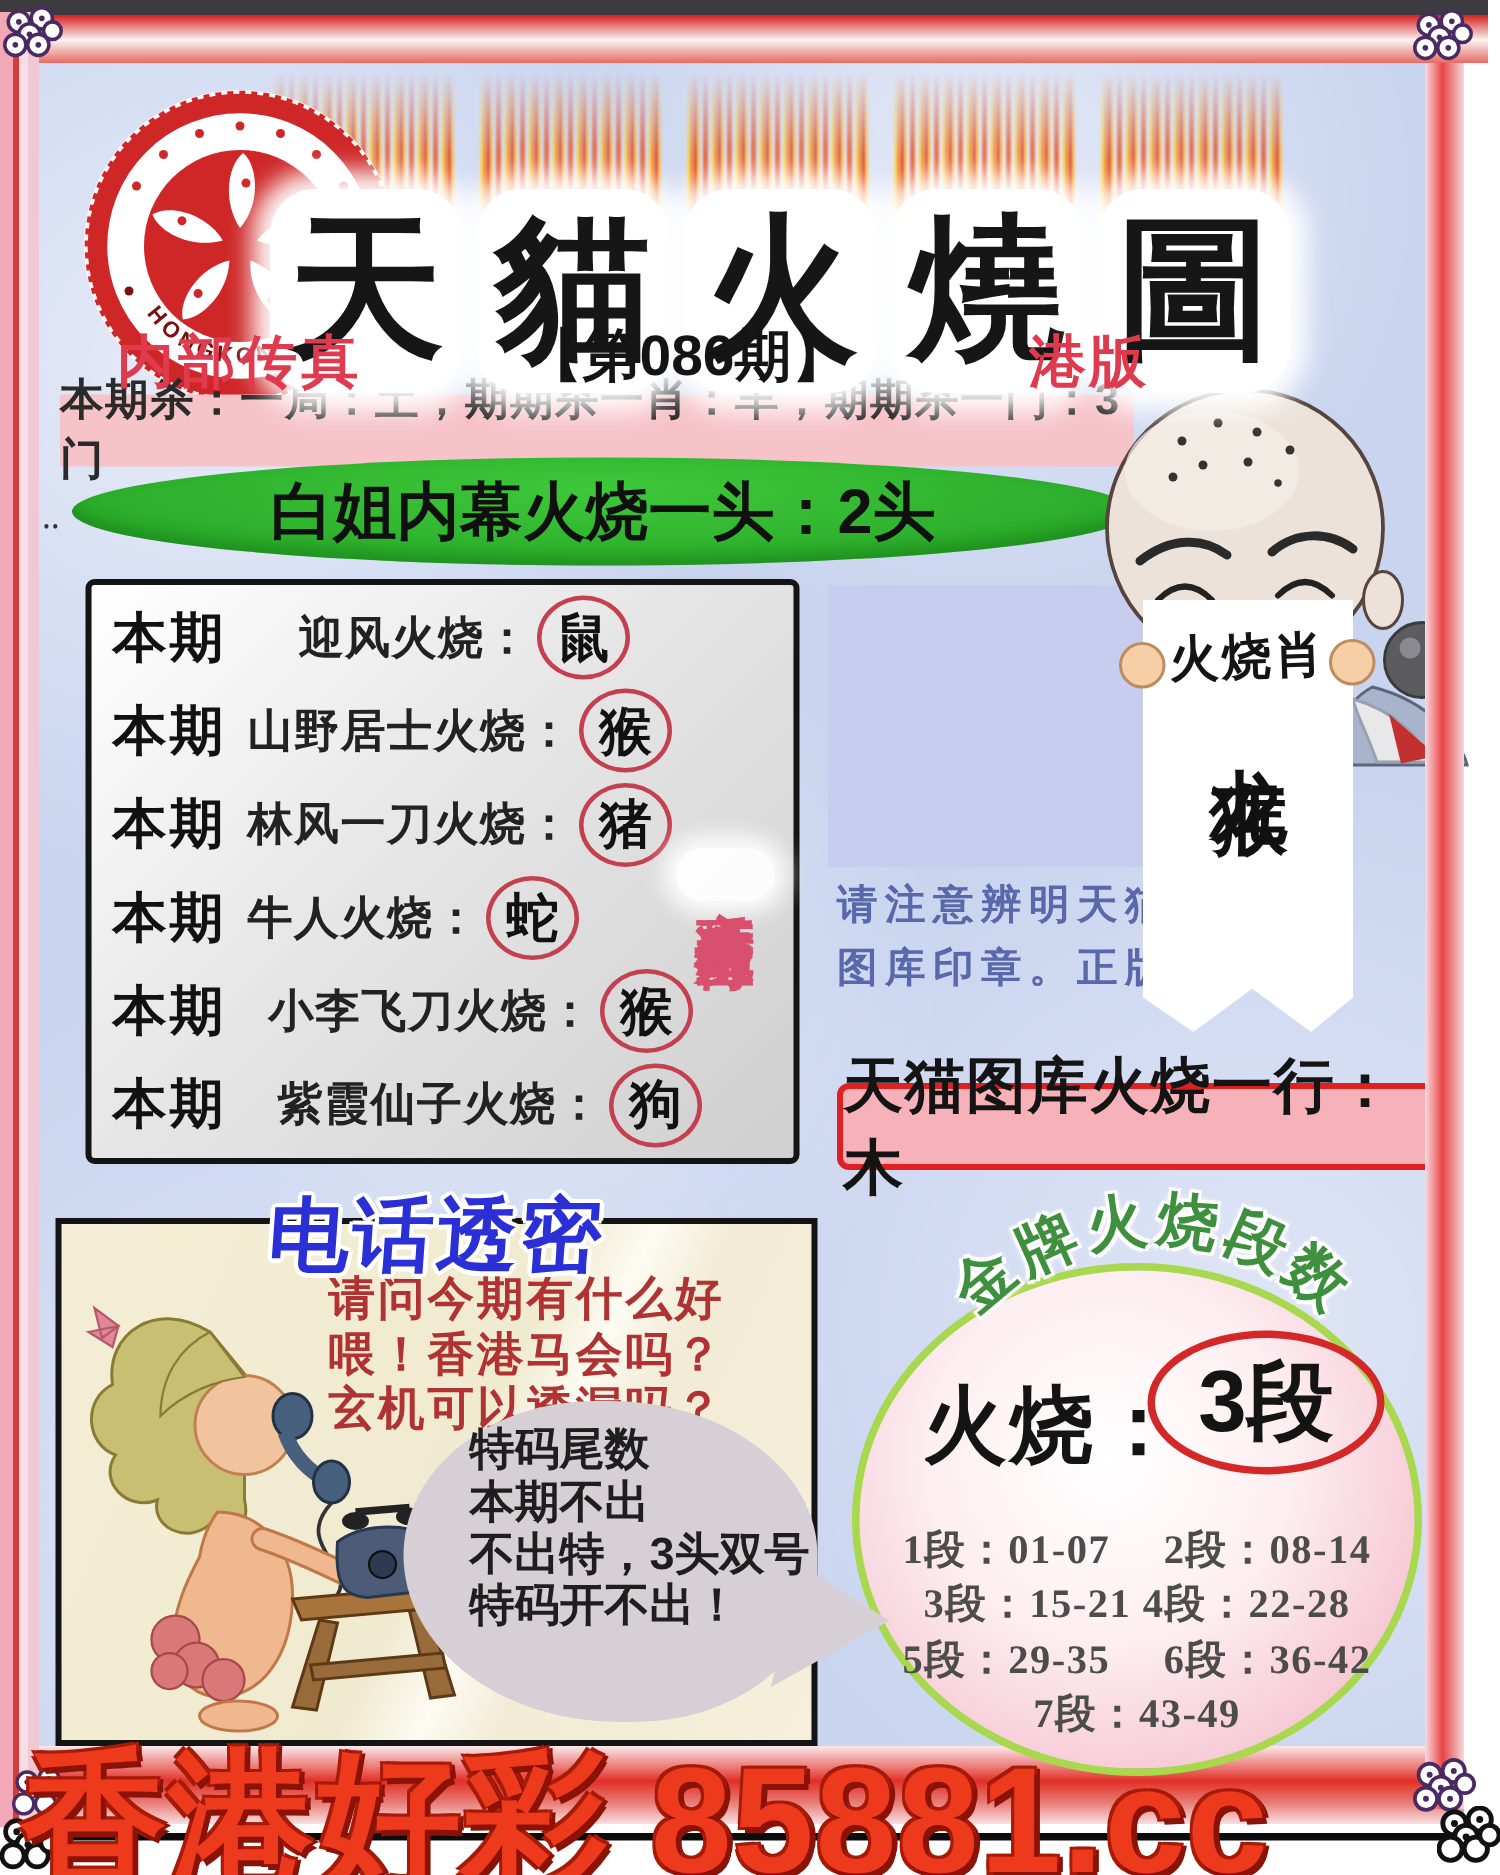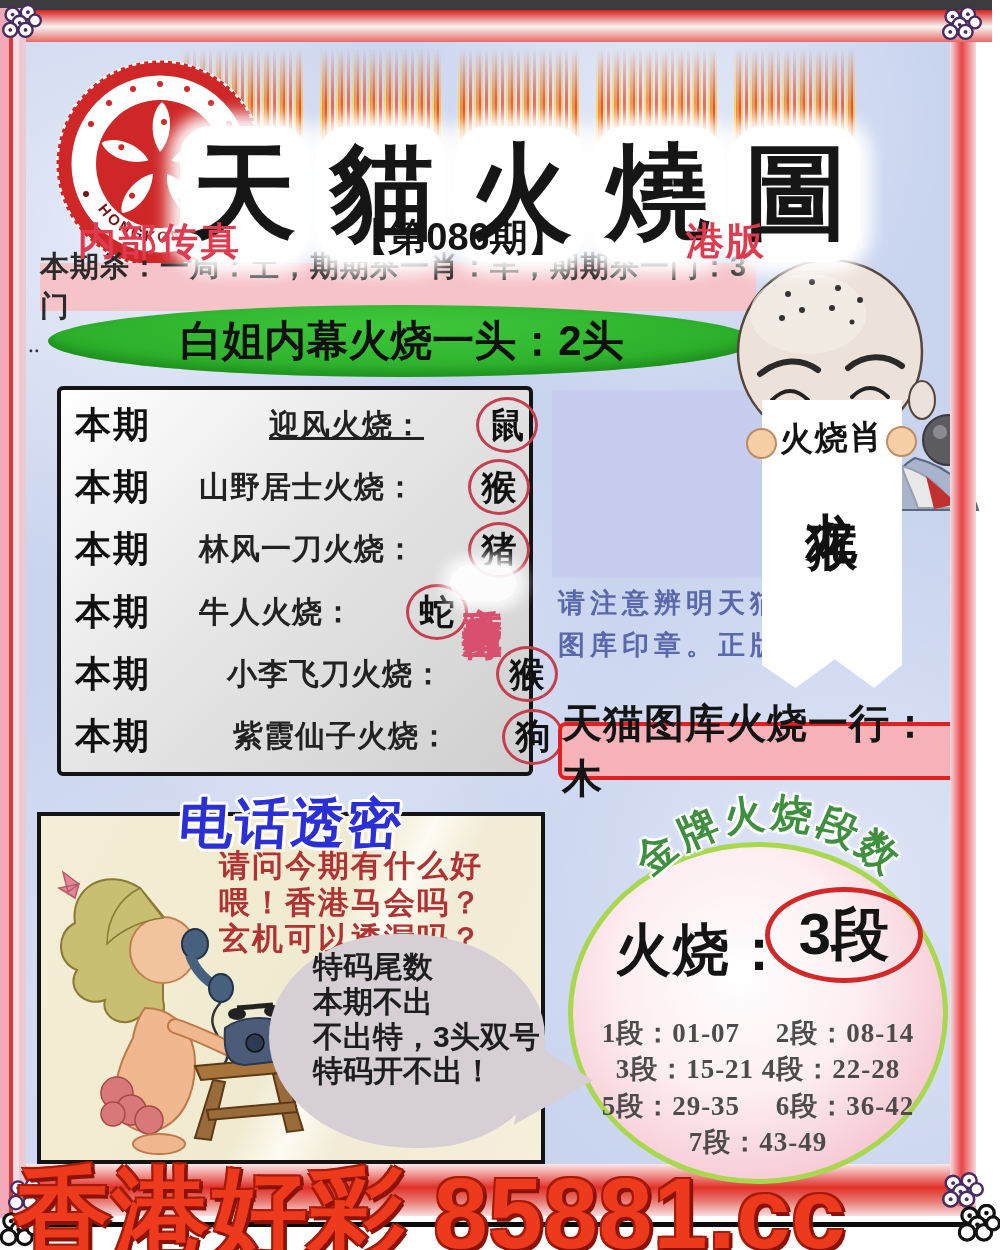--- a/index.html
+++ b/index.html
@@ -55,24 +55,24 @@
   .green-oval{left:48px;top:305px;width:708px;height:72px;border-radius:50%;z-index:2;
     background:radial-gradient(ellipse at 50% 30%,#3ec83a,#28a828 85%);
     display:flex;align-items:center;justify-content:center;font-size:42px;font-weight:800;color:#101010;
     box-shadow:inset 0 -6px 10px rgba(0,80,0,.3);}
   .dots{left:28px;top:328px;font-size:22px;color:#333;z-index:2;letter-spacing:4px;}
 
   
   .pred-box{left:57px;top:386px;width:476px;height:390px;z-index:2;border:4px solid #141414;border-radius:6px;
     background:linear-gradient(135deg,#ffffff 0%,#e6e6e6 45%,#cfcfcf 100%);box-sizing:border-box;}
   .pred-rows{position:absolute;left:14px;top:4px;right:92px;bottom:4px;display:flex;flex-direction:column;justify-content:space-around;}
-  .pred-row{display:flex;align-items:center;white-space:nowrap;gap:48px;}
+  .pred-row{display:flex;align-items:center;white-space:nowrap;}
   .prefix{font-size:36px;font-weight:900;color:#111;letter-spacing:2px;}
-  .pname{font-family:"Liberation Serif",serif;font-size:30px;font-weight:600;color:#222;letter-spacing:1px;}
-  .pred-row.r1 .pname{margin-left:70px;text-decoration:underline;}
+  .pname{font-family:"Liberation Serif",serif;font-size:30px;font-weight:600;color:#222;margin-left:14px;letter-spacing:1px;}
+  .pred-row.r1 .pname{margin-left:48px;}
   .pred-row.r5 .pname{margin-left:28px;}
   .pred-row.r6 .pname{margin-left:34px;}
   .zcirc{display:inline-flex;width:56px;height:50px;border:3px solid #c5404e;border-radius:50%;
     align-items:center;justify-content:center;font-size:35px;font-weight:800;color:#111;margin-left:4px;flex:none;}
   .slogan-wrap{position:absolute;right:6px;top:10px;width:80px;height:366px;display:flex;align-items:center;justify-content:center;}
   .slogan{writing-mode:vertical-rl;text-orientation:upright;font-size:40px;font-weight:800;color:#d8506e;
     letter-spacing:2px;background:rgba(255,255,255,.92);border-radius:34px;padding:10px 6px;
     box-shadow:0 0 14px 8px rgba(255,255,255,.9);}
 
   

